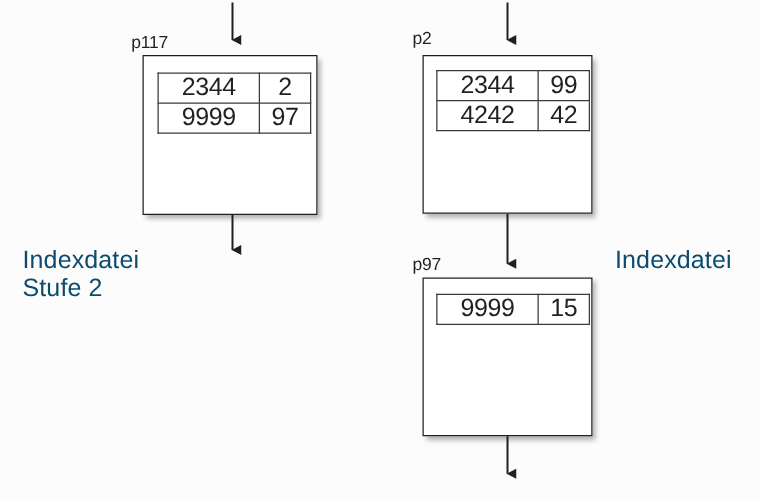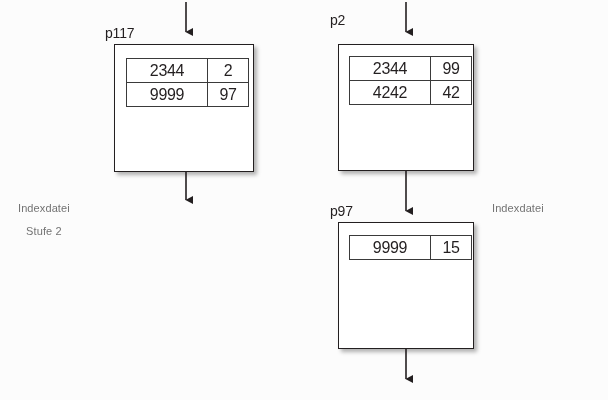--- a/index.html
+++ b/index.html
@@ -43,38 +43,37 @@
   
   .entry-table {
     position: absolute;
     border-collapse: collapse;
     background: #ffffff;
     table-layout: fixed;
   }
   .entry-table td {
     border: 1.3px solid #3a3a3a;
     font-family: "Liberation Sans", sans-serif;
-    font-size: 16px;
+    font-size: 20px;
     color: #231f20;
     text-align: center;
     padding: 0;
     height: 23px;
     line-height: 23px;
     letter-spacing: -0.3px;
   }
   .entry-table td.key { width: 80px; }
   .entry-table td.ptr { width: 40px; }
 
   
   .caption {
     position: absolute;
     font-family: "Liberation Sans", sans-serif;
-    font-size: 11px;
-    color: #737373;
-    text-align: center;
+    font-size: 20px;
+    color: #0c4a6e;
     line-height: 23px;
     letter-spacing: 0.1px;
     white-space: nowrap;
   }
 
   
   #arrows {
     position: absolute;
     left: 0; top: 0;
     width: 608px; height: 400px;
@@ -94,21 +93,21 @@
       <td class="key">2344</td>
       <td class="ptr">2</td>
     </tr>
     <tr>
       <td class="key">9999</td>
       <td class="ptr">97</td>
     </tr>
   </tbody>
     </table>
 
-  <div class="block-label" style="left:330px; top:12px;">p2</div>
+  <div class="block-label" style="left:330px; top:22px;">p2</div>
   <div class="block" style="left:338px; top:44px; width:136px; height:127px;"></div>
   <table class="entry-table" style="left:349px; top:56px;">
     <tbody>
         <tr>
       <td class="key">2344</td>
       <td class="ptr">99</td>
     </tr>
     <tr>
       <td class="key">4242</td>
       <td class="ptr">42</td>

